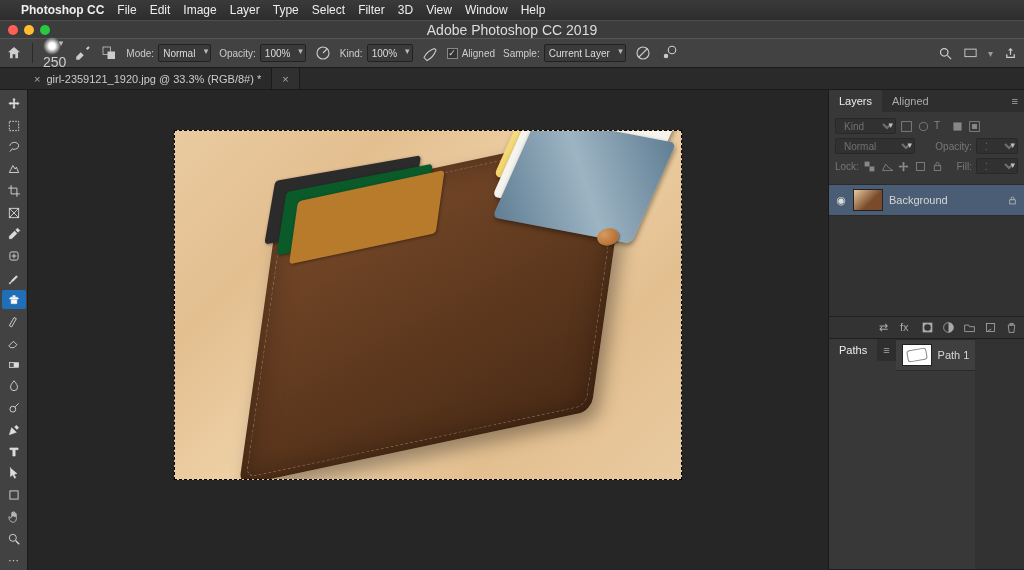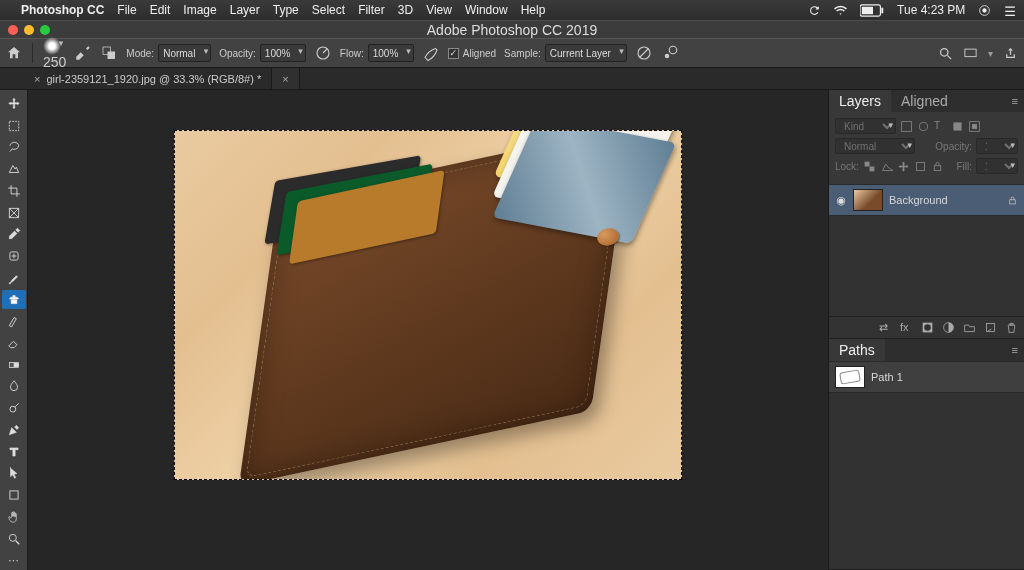--- a/index.html
+++ b/index.html
@@ -75,21 +75,21 @@
   .wallet .topcards .tc{position:absolute;width:160px;height:95px;border-radius:6px;box-shadow:2px 2px 5px rgba(0,0,0,.4)}
   .wallet .tc1{left:0;top:0;background:linear-gradient(45deg,#f4d46a,#f7e6a8 50%,#f4d46a)}
   .wallet .tc2{left:8px;top:18px;background:#f5f3ee}
   .wallet .tc3{left:18px;top:36px;background:linear-gradient(45deg,#5f7d93,#9db4c3 50%,#5f7d93)}
   .coin{position:absolute;right:62px;top:96px;width:22px;height:20px;border-radius:50%;background:radial-gradient(circle at 35% 30%,#d79a5e,#a55e24);transform:rotate(-12deg) scaleY(.85);box-shadow:1px 1px 2px rgba(0,0,0,.4)}
   
   .panels{width:196px;background:#383838;border-left:1px solid #1a1a1a;display:flex;flex-direction:column}
   .panel{border-bottom:1px solid #1f1f1f}
   .panel-tabs{display:flex;align-items:center;height:22px;background:#2e2e2e}
   .panel .panel-tabs + * { }
-  .ptab{padding:0 10px;height:22px;display:flex;align-items:center;color:#aaa;font-size:14px}
+  .ptab{padding:0 10px;height:22px;display:flex;align-items:center;color:#aaa;font-size:11px}
   .ptab.active{background:#383838;color:#eee}
   .panel-tabs .menu{margin-left:auto;padding:0 6px;color:#aaa}
   .panel-body{padding:6px;font-size:10px;color:#aaa}
   .layers-controls .row{display:flex;align-items:center;gap:4px;margin-bottom:4px}
   .kind{border:1px solid #222;background:#2f2f2f;color:#888;height:16px;font-size:10px;padding:0 14px 0 4px;border-radius:2px}
   .mini-icon{width:13px;height:13px;fill:#888}
   .dim{color:#777}
   .layer-item, .path-item{display:flex;align-items:center;height:32px;background:#3f3f3f;border-top:1px solid #2a2a2a;border-bottom:1px solid #2a2a2a;padding:0 6px;gap:6px}
   .layer-item.sel{background:#4b5d74}
   .eye{width:12px;text-align:center;color:#ddd}
@@ -112,39 +112,20 @@
   <span>Image</span>
   <span>Layer</span>
   <span>Type</span>
   <span>Select</span>
   <span>Filter</span>
   <span>3D</span>
   <span>View</span>
   <span>Window</span>
   <span>Help</span>
   <span class="spacer"></span>
-  <div class="right">
-    <svg viewBox="0 0 24 24">
-        <path d="M12 4a8 8 0 1 0 7.4 11H17a6 6 0 1 1-1.2-7.2L14 10h6V4l-2.1 2.1A8 8 0 0 0 12 4z"></path>
-      </svg>
-    <svg viewBox="0 0 24 24">
-        <path d="M12 20l2-2a2.8 2.8 0 0 0-4 0zM4 12l2 2a8.5 8.5 0 0 1 12 0l2-2a11.3 11.3 0 0 0-16 0zM0 8l2 2a14 14 0 0 1 20 0l2-2a16.9 16.9 0 0 0-24 0z"></path>
-      </svg>
-    <svg viewBox="0 0 26 14">
-        <rect x="0" y="1" width="22" height="12" rx="2" fill="none" stroke="#eee" stroke-width="1.3"></rect>
-        <rect x="2" y="3" width="12" height="8" fill="#eee"></rect>
-        <rect x="23" y="4" width="2" height="6" fill="#eee"></rect>
-      </svg>
-    <span>Tue 4:23 PM</span>
-    <svg viewBox="0 0 24 24">
-        <circle cx="12" cy="12" r="9" fill="none" stroke="#eee" stroke-width="1.5"></circle>
-        <circle cx="12" cy="12" r="4" fill="#eee"></circle>
-      </svg>
-    <span class="glyph" style="font-size:13px">☰</span>
-  </div>
 </div>
 
 <div class="titlebar">
   <div class="traffic">
     <span class="tl-close"></span>
     <span class="tl-min"></span>
     <span class="tl-max"></span>
   </div>
   <div class="title">Adobe Photoshop CC 2019</div>
 </div>
@@ -177,21 +158,21 @@
     <span>Opacity:</span>
     <span class="dropdown"><select><option>100%</option></select></span>
   </div>
   <span class="opt-icon">
       <svg viewBox="0 0 24 24">
         <circle cx="12" cy="12" r="8" fill="none" stroke="#ccc" stroke-width="1.5"></circle>
         <path d="M12 12l5-5" stroke="#ccc" stroke-width="1.5"></path>
       </svg>
     </span>
   <div class="opt-group">
-    <span>Flow:</span>
+    <span>Kind:</span>
     <span class="dropdown"><select><option>100%</option></select></span>
   </div>
   <span class="opt-icon">
       <svg viewBox="0 0 24 24">
         <path d="M4 18c3-6 8-10 14-12l2 2c-2 6-6 11-12 14l-4-4z" fill="none" stroke="#ccc" stroke-width="1.4"></path>
       </svg>
     </span>
   <div class="opt-group">
     <span class="checkbox">✓</span>
     <span>Aligned</span>
@@ -456,21 +437,21 @@
         <svg class="pi" viewBox="0 0 16 16">
             <rect x="3" y="3" width="10" height="10" fill="none" stroke="#aaa"></rect>
             <path d="M5 12l4-2" stroke="#aaa"></path>
           </svg>
         <svg class="pi" viewBox="0 0 16 16">
             <path d="M4 5h8l-1 9H5L4 5zm2-2h4v2H6z" fill="none" stroke="#aaa"></path>
           </svg>
       </div>
     </div>
 
-    <div class="panel" style="flex:1;display:flex;flex-direction:column">
+    <div class="panel" style="flex:1;display:flex;">
       <div class="panel-tabs">
         <div class="ptab active">Paths</div>
         <div class="menu">≡</div>
       </div>
       <div class="path-item">
         <div class="path-thumb"></div>
         <span>Path 1</span>
       </div>
       <div class="vspace"></div>
     </div>

